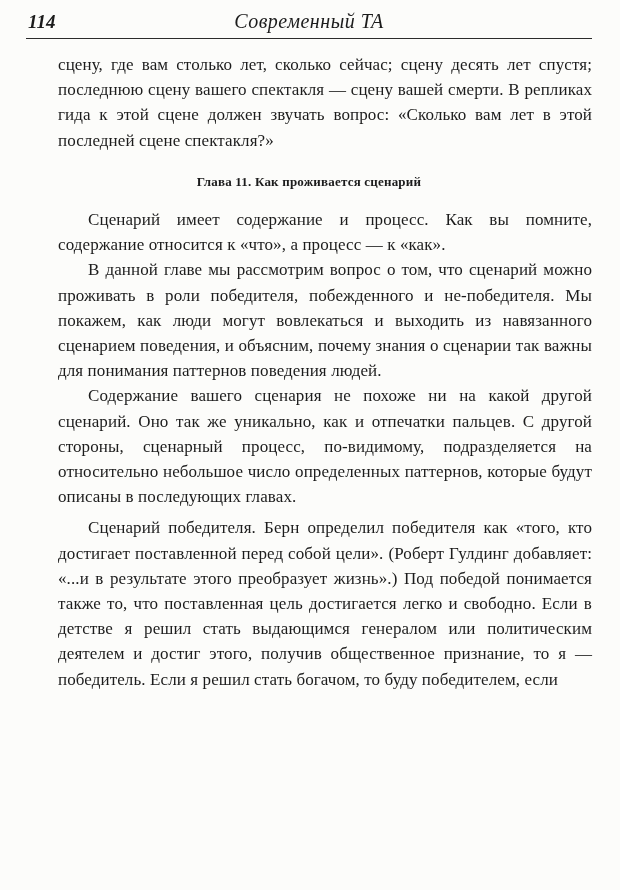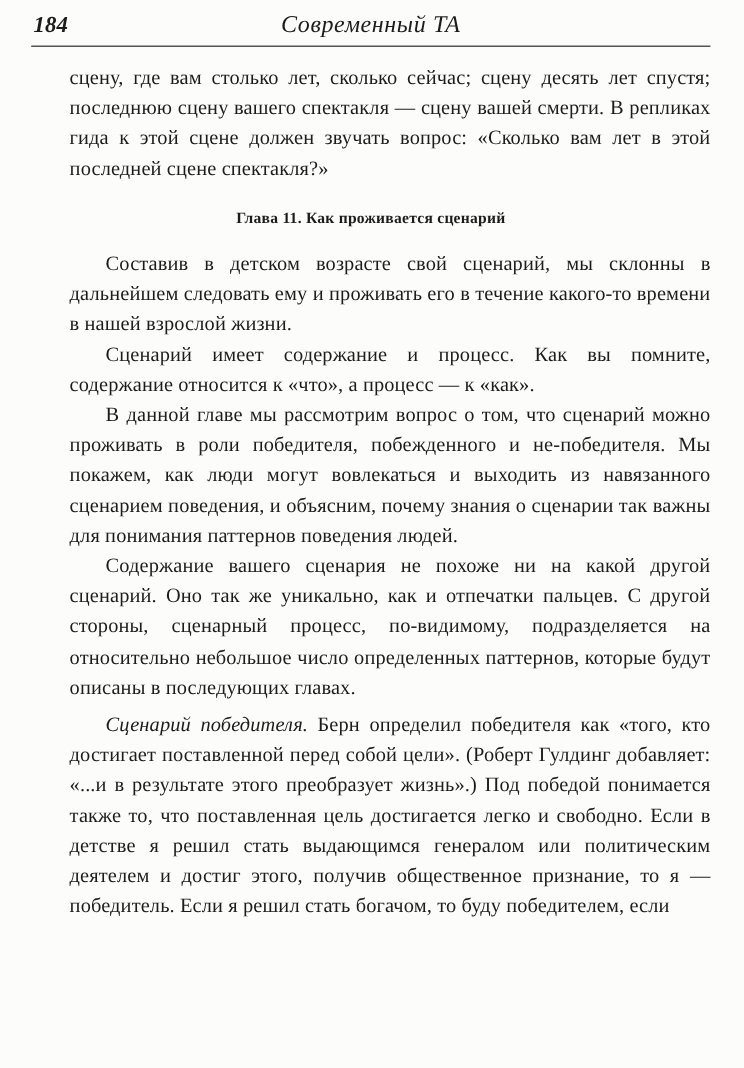--- a/index.html
+++ b/index.html
@@ -50,34 +50,33 @@
   .para.sec-space { margin-top: 6px; }
   .chapter-heading {
     font-size: 13px;
     font-weight: bold;
     text-align: center;
     text-indent: 0;
     margin: 16px 0 13px 0;
     letter-spacing: 0.2px;
   }
   .lead-bold { font-weight: bold; }
-  .lead-italic { font-style: italic; }
+  .lead-italic { }
 </style>
 </head>
 <body>
 
 <div class="page">
   <header class="page-header">
-    <span class="page-number">184</span>
+    <span class="page-number">114</span>
     <span class="running-title">Современный ТА</span>
     <span></span>
   </header>
   <hr class="header-rule">
   <main class="page-body" id="page-body">
       <p class="para noindent">сцену, где вам столько лет, сколько сейчас; сцену десять лет спустя; последнюю сцену вашего спектакля — сцену вашей смерти. В репликах гида к этой сцене должен звучать вопрос: «Сколько вам лет в этой последней сцене спектакля?»</p>
       <h2 class="chapter-heading">Глава 11. Как проживается сценарий</h2>
-      <p class="para">Составив в детском возрасте свой сценарий, мы склонны в дальнейшем следовать ему и проживать его в течение какого-то времени в нашей взрослой жизни.</p>
       <p class="para">Сценарий имеет содержание и процесс. Как вы помните, содержание относится к «что», а процесс — к «как».</p>
       <p class="para">В данной главе мы рассмотрим вопрос о том, что сценарий можно проживать в роли победителя, побежденного и не-победителя. Мы покажем, как люди могут вовлекаться и выходить из навязанного сценарием поведения, и объясним, почему знания о сценарии так важны для понимания паттернов поведения людей.</p>
       <p class="para">Содержание вашего сценария не похоже ни на какой другой сценарий. Оно так же уникально, как и отпечатки пальцев. С другой стороны, сценарный процесс, по-видимому, подразделяется на относительно небольшое число определенных паттернов, которые будут описаны в последующих главах.</p>
       <p class="para sec-space"><span class="lead-italic">Сценарий победителя.</span> Берн определил победителя как «того, кто достигает поставленной перед собой цели». (Роберт Гулдинг добавляет: «...и в результате этого преобразует жизнь».) Под победой понимается также то, что поставленная цель достигается легко и свободно. Если в детстве я решил стать выдающимся генералом или политическим деятелем и достиг этого, получив общественное признание, то я — победитель. Если я решил стать богачом, то буду победителем, если</p>
     </main>
 </div>
 
 </body></html>

